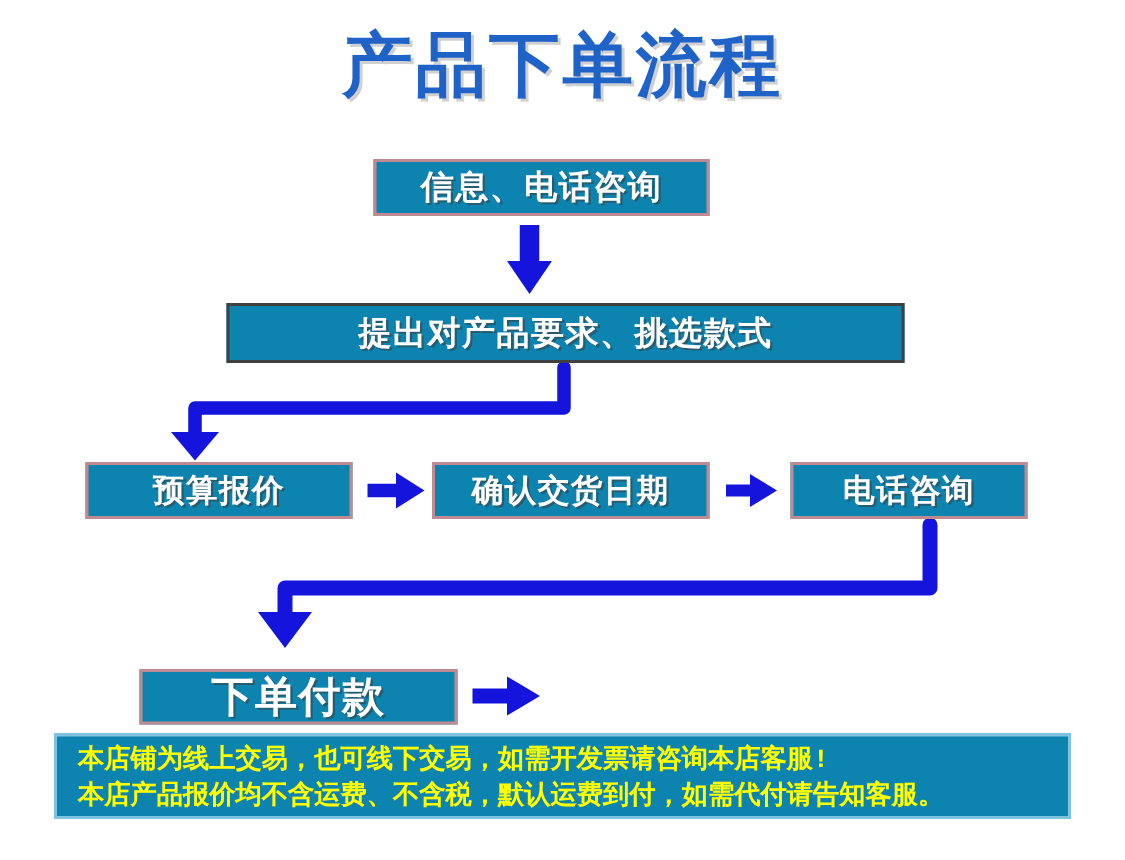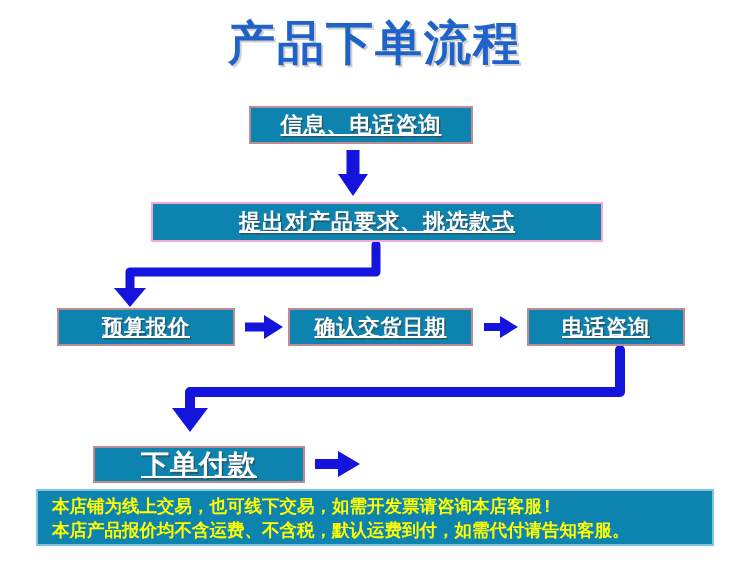--- a/index.html
+++ b/index.html
@@ -42,24 +42,23 @@
     background: #0d83b0;
     box-sizing: border-box;
     display: flex;
     align-items: center;
     justify-content: center;
     color: #ffffff;
     font-weight: bold;
     white-space: nowrap;
     text-shadow: 1.5px 1.5px 0 rgba(60,60,60,0.55);
     font-family: "DejaVu Sans", "Liberation Sans", sans-serif;
-    text-decoration: underline;
   }
   .box.pinkborder { border: 2px solid #c08a92; }
-  .box.cyanborder { border: 2px solid #f9a8d4; }
+  .box.cyanborder { border: 2px solid #404040; }
 
   #box-consult  { left: 249px; top: 106px; width: 224px; height: 38px; font-size: 22px; letter-spacing: 1px; }
   #box-request  { left: 151px; top: 202px; width: 452px; height: 40px; font-size: 22px; letter-spacing: 1px; }
   #box-quote    { left: 57px;  top: 308px; width: 178px; height: 38px; font-size: 21px; letter-spacing: 1px; }
   #box-delivery { left: 288px; top: 308px; width: 185px; height: 38px; font-size: 21px; letter-spacing: 1px; }
   #box-contract { left: 527px; top: 308px; width: 158px; height: 38px; font-size: 21px; letter-spacing: 1px; }
   #box-payment  { left: 93px;  top: 446px; width: 212px; height: 37px; font-size: 28px; letter-spacing: 1px; }
   #box-success  { left: 368px; top: 446px; width: 220px; height: 37px; font-size: 21px; letter-spacing: 1px; }
 
   

